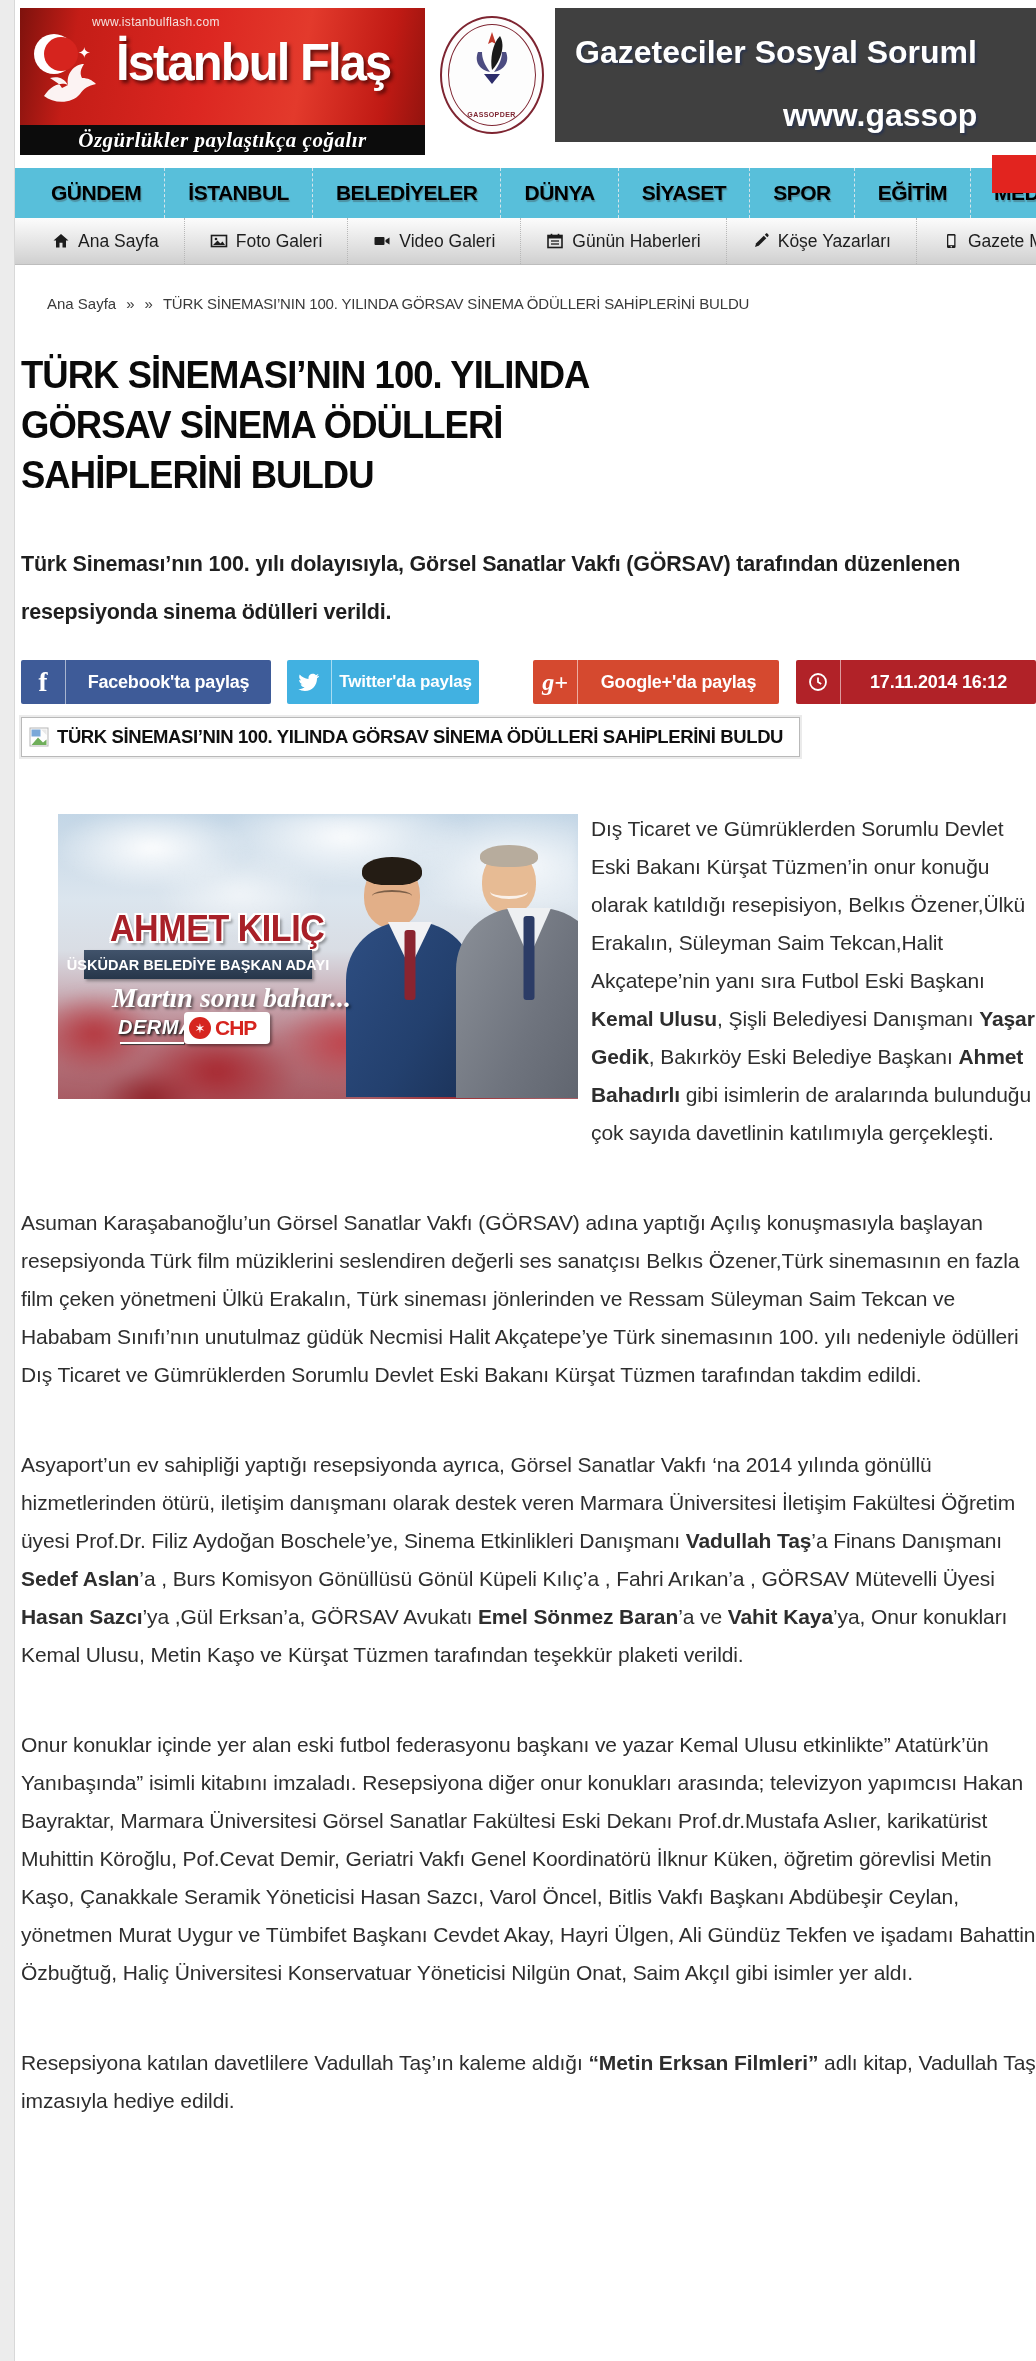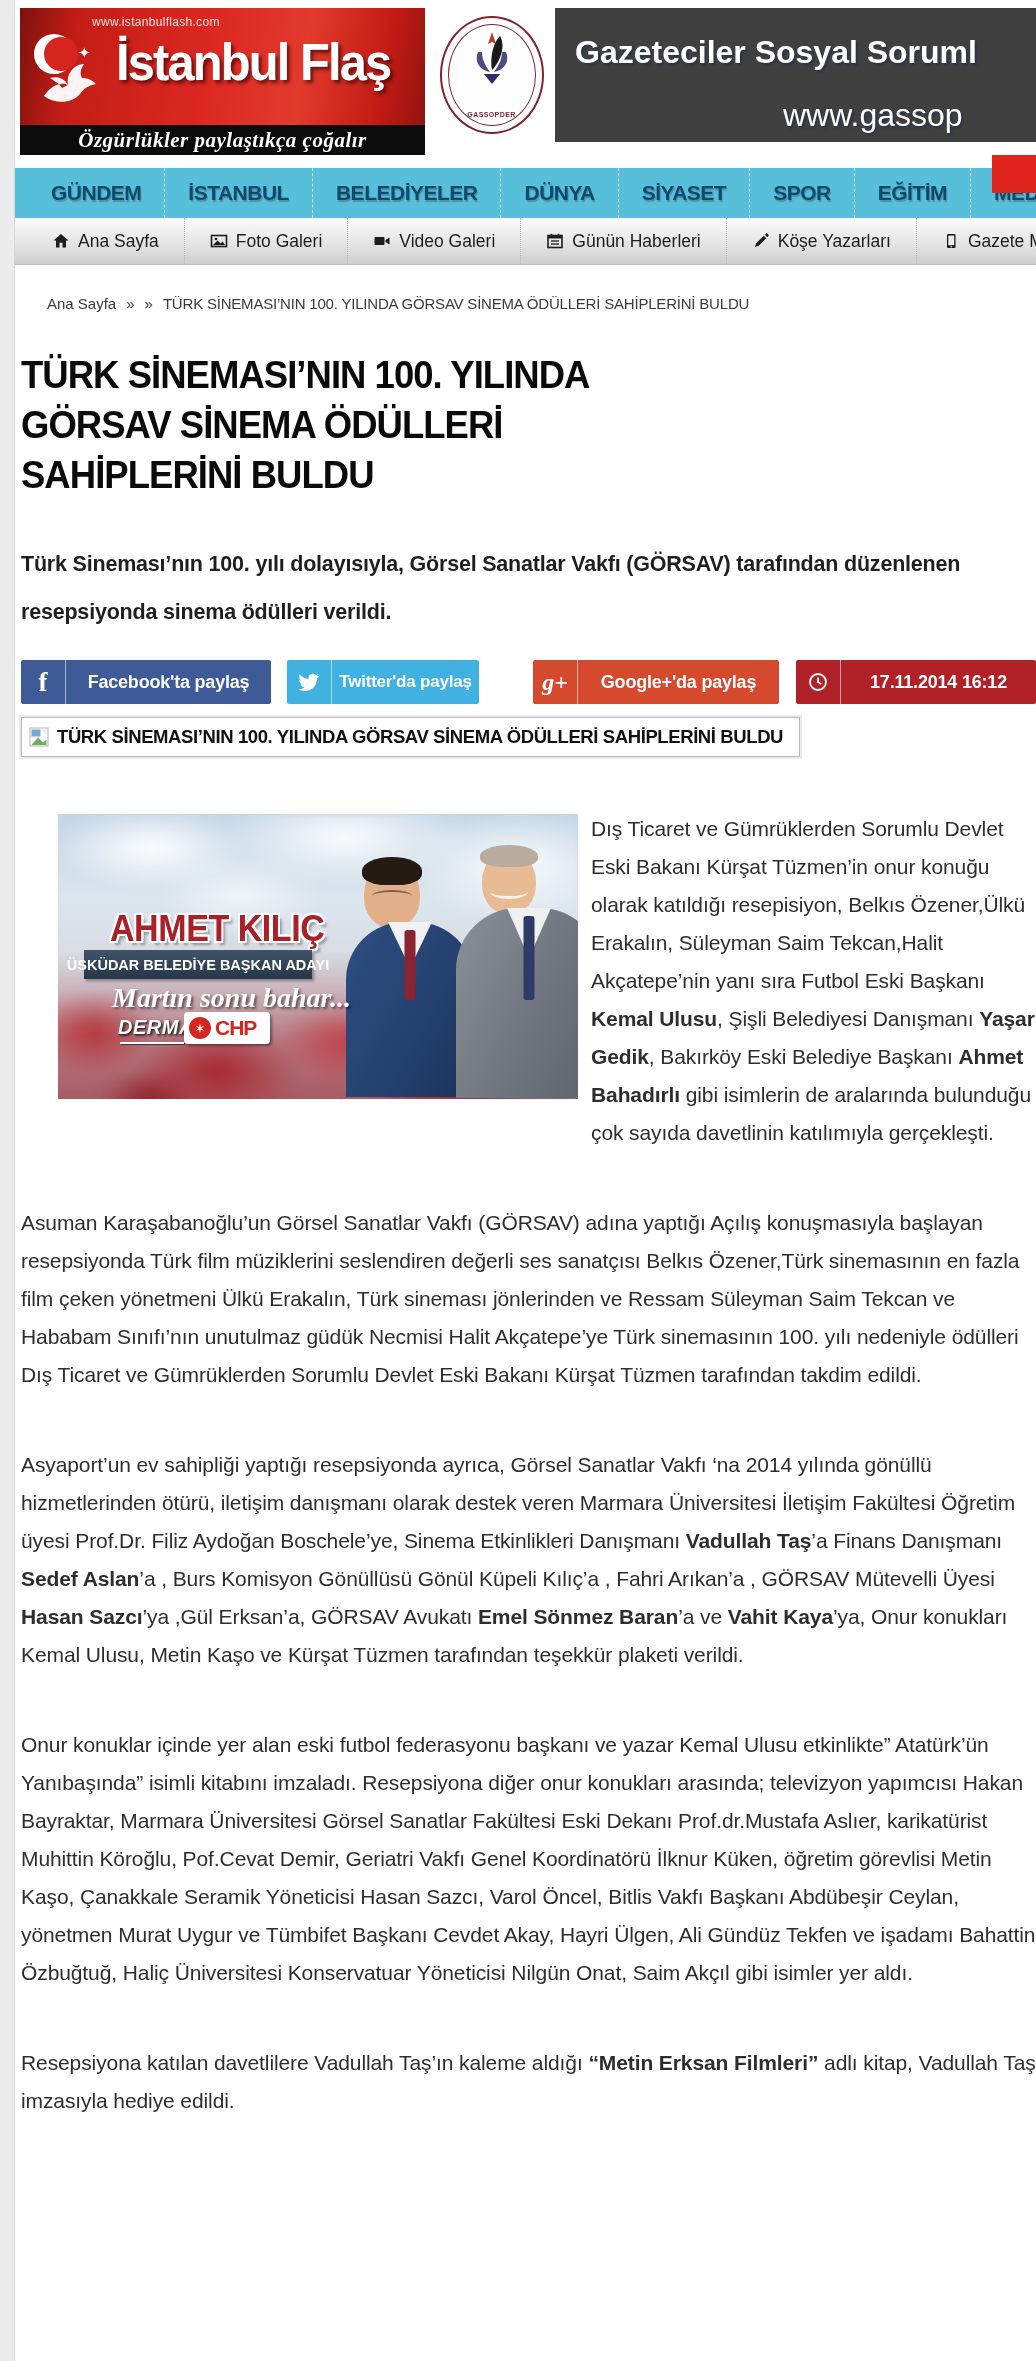--- a/index.html
+++ b/index.html
@@ -19,26 +19,26 @@
   .dove{position:absolute;left:18px;top:48px;}
 
   
   .banner{position:absolute;left:428px;top:8px;width:608px;height:134px;background:#404040;overflow:hidden;}
   .banner-emblem-panel{position:absolute;left:0;top:0;width:127px;height:134px;background:#fff;display:flex;align-items:center;justify-content:center;}
   .emblem{width:104px;height:118px;border:2px solid #7e2531;border-radius:50%;background:#fdfdfd;position:relative;box-sizing:border-box;}
   .emblem-ring{position:absolute;left:6px;top:6px;right:6px;bottom:6px;border:1px solid #7e2531;border-radius:50%;}
   .emblem-quill{position:absolute;left:50%;top:10px;transform:translateX(-50%);}
   .emblem-name{position:absolute;left:0;right:0;bottom:14px;text-align:center;font-size:7px;font-weight:700;color:#7e2531;letter-spacing:.4px;}
   .banner-line1{position:absolute;left:147px;top:26px;color:#fff;font-size:32px;font-weight:700;white-space:nowrap;text-shadow:2px 2px 2px rgba(20,40,90,.45);}
-  .banner-line2{position:absolute;left:355px;bottom:8px;color:#fff;font-size:32px;font-weight:400;white-space:nowrap;text-shadow:2px 2px 2px rgba(20,40,90,.45);}
+  .banner-line2{position:absolute;left:355px;bottom:8px;color:#fff;font-size:32px;font-weight:700;white-space:nowrap;text-shadow:2px 2px 2px rgba(20,40,90,.45);}
   .red-block{position:absolute;right:0;top:155px;width:44px;height:38px;background:#e2241f;z-index:5;}
 
   
   .main-nav{position:absolute;left:15px;right:0;top:168px;height:50px;background:#58bfda;display:flex;align-items:stretch;overflow:hidden;}
-  .main-nav-item{display:flex;align-items:center;padding:0 23px;color:#0c4a6e;font-weight:700;font-size:21px;letter-spacing:-.5px;text-shadow:1px 2px 1px rgba(60,60,60,.35);border-right:1px dashed rgba(255,240,240,.75);white-space:nowrap;cursor:pointer;}
+  .main-nav-item{display:flex;align-items:center;padding:0 23px;color:#000000;font-weight:700;font-size:21px;letter-spacing:-.5px;text-shadow:1px 2px 1px rgba(60,60,60,.35);border-right:1px dashed rgba(255,240,240,.75);white-space:nowrap;cursor:pointer;}
   .main-nav-item:first-child{padding-left:36px;}
 
   
   .sub-nav{position:absolute;left:15px;right:0;top:218px;height:47px;background:linear-gradient(#fcfcfc,#d9d9d9 80%,#cfcfcf);border-bottom:1px solid #bdbdbd;display:flex;align-items:center;overflow:hidden;box-sizing:border-box;}
   .sub-nav-item{display:flex;align-items:center;gap:8px;padding:0 25px;height:100%;color:#1d1d1d;font-size:17.5px;border-right:1px dotted #b8b8b8;white-space:nowrap;cursor:pointer;}
   .sub-nav-item:first-child{margin-left:12px;}
   .sub-ic{width:18px;height:18px;flex:none;}
 
   
   .article{position:absolute;left:15px;top:265px;width:1021px;box-sizing:border-box;padding-left:6px;}

